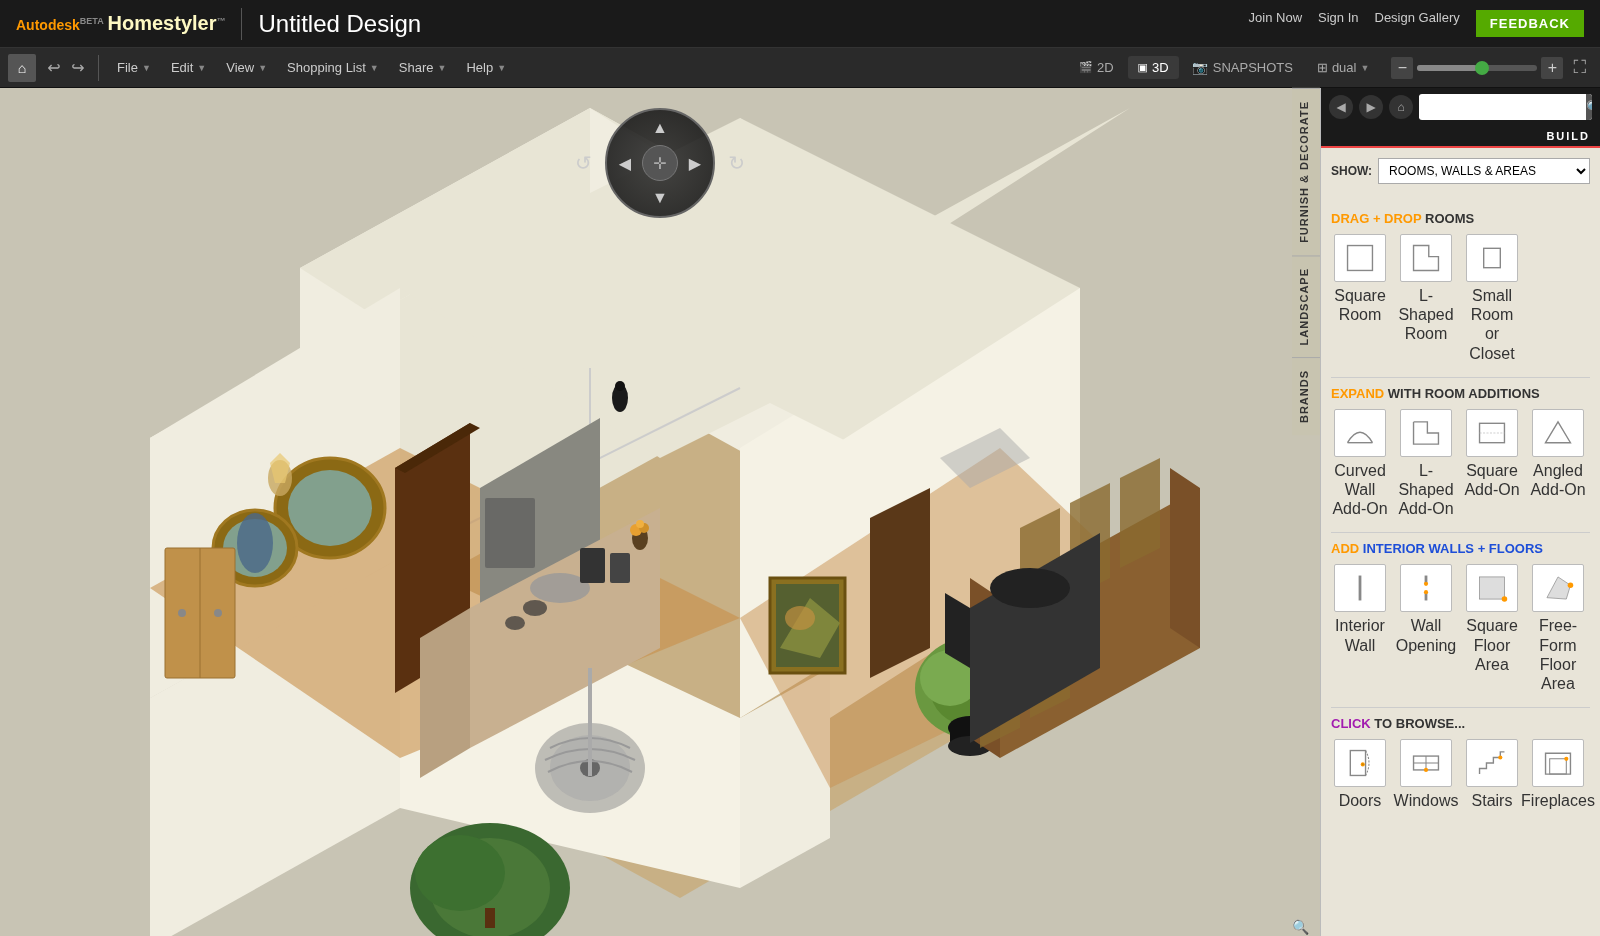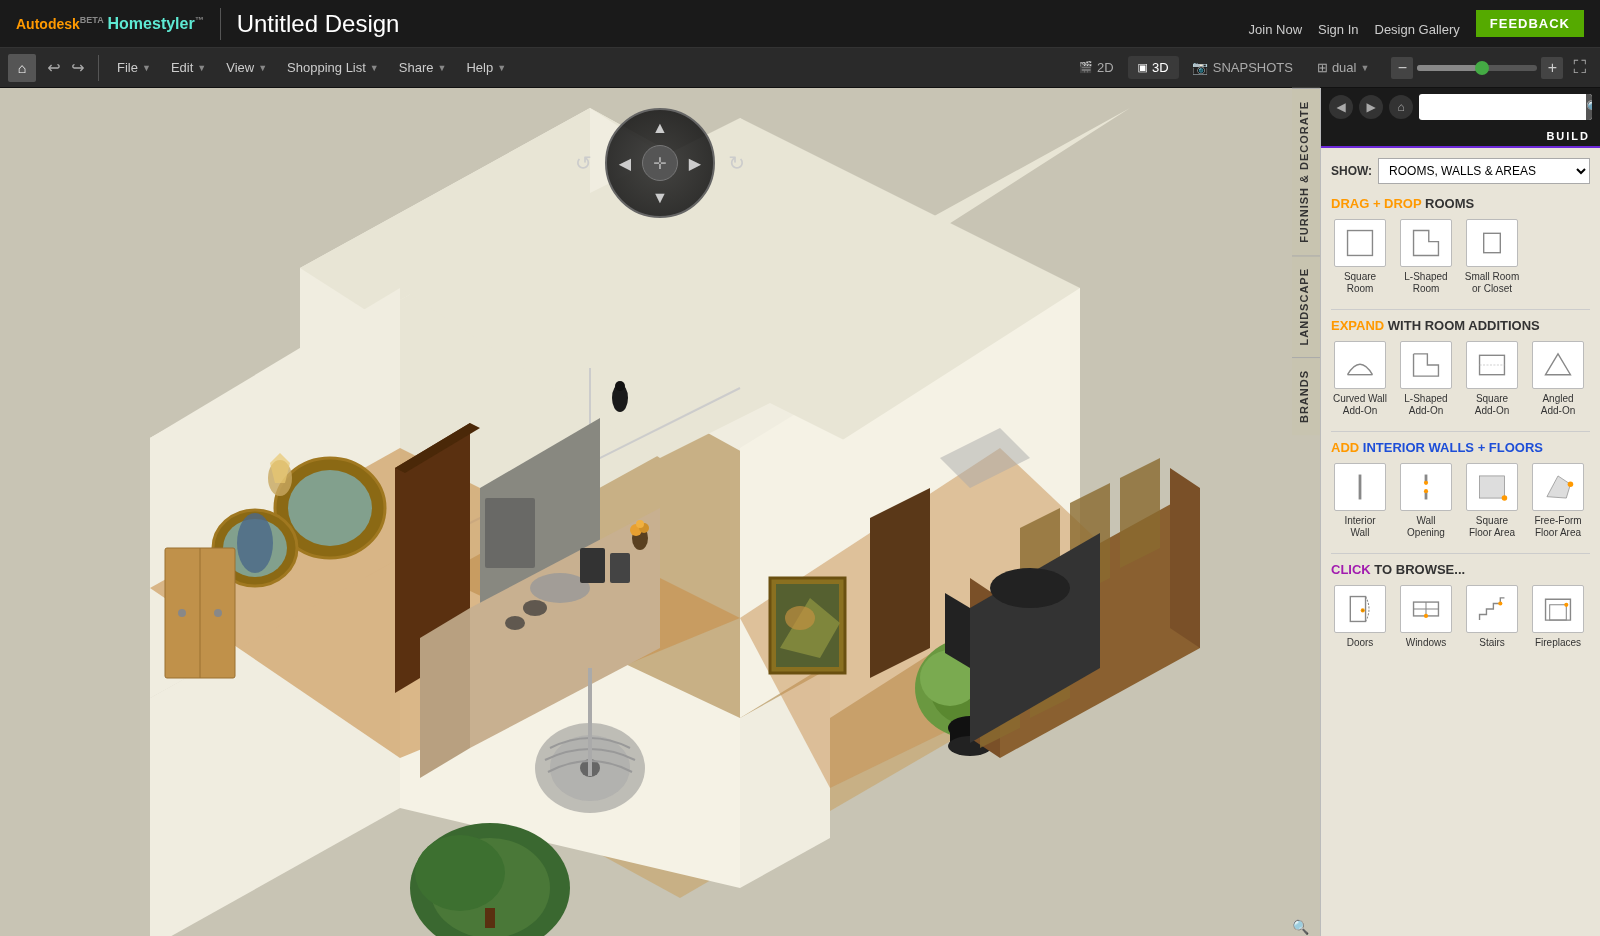--- a/index.html
+++ b/index.html
@@ -8,21 +8,21 @@
     
     #topbar {
       width: 100%; height: 48px; background: #1a1a1a;
       display: flex; align-items: center; padding: 0 16px;
       border-bottom: 1px solid #333;
     }
     #logo-area { display: flex; align-items: center; gap: 8px; }
     #logo-text { color: #fff; font-size: 14px; font-weight: bold; }
     #divider-top { width: 1px; height: 32px; background: #555; margin: 0 16px; }
     #design-title { color: #fff; font-size: 24px; }
-    #topbar-right { margin-left: auto; display: flex; align-items: flex-end; gap: 16px; }
+    #topbar-right { margin-left: auto; display: flex; align-items: flex-start; gap: 16px; }
     #join-now, #sign-in, #design-gallery { color: #ccc; font-size: 13px; cursor: pointer; text-decoration: none; }
     #feedback-btn {
       background: #5a0; color: #fff; font-size: 13px; font-weight: bold;
       padding: 6px 14px; border: none; cursor: pointer; letter-spacing: 1px;
     }
 
     
     #menubar {
       width: 100%; height: 40px; background: #2a2a2a;
       display: flex; align-items: center; padding: 0 8px;
@@ -163,21 +163,21 @@
     }
     #panel-search-btn {
       width: 26px; height: 26px; background: #555; border: none; cursor: pointer;
       color: #ccc; display: flex; align-items: center; justify-content: center;
     }
 
     
     #panel-content { flex: 1; overflow-y: auto; padding: 10px 10px; }
 
     
-    #show-row { display: flex; align-items: center; gap: 6px; margin-bottom: 12px; justify-content: center; }
+    #show-row { display: flex; align-items: center; gap: 6px; margin-bottom: 27px; justify-content: center; }
     #show-label { font-size: 12px; font-weight: bold; color: #333; }
     #show-dropdown {
       flex: 1; padding: 4px 6px; font-size: 12px; border: 1px solid #aaa;
       background: #fff; cursor: pointer;
     }
 
     
     .section-heading {
       font-size: 13px; font-weight: bold; margin-bottom: 8px; margin-top: 4px;
     }
@@ -197,37 +197,37 @@
     .icon-item {
       display: flex; flex-direction: column; align-items: center;
       width: 58px; cursor: pointer; gap: 4px;
     }
     .icon-box {
       width: 52px; height: 48px; background: #fff; border: 1px solid #bbb;
       display: flex; align-items: center; justify-content: center;
       border-radius: 2px;
     }
     .icon-label {
-      font-size: 10px; color: #333; text-align: center; line-height: 1.2;
+      font-size: 16px; color: #333; text-align: center; line-height: 1.2;
     }
 
     
     .room-svg { width: 36px; height: 36px; }
 
     
     .section-sep { border: none; border-top: 1px solid #ccc; margin: 8px 0; }
   </style>
 </head>
 <body>
 
 <div id="topbar">
   <div id="logo-area">
     <span id="logo-text">
       <span style="color:#f90">Autodesk</span><sup style="color:#888;font-size:9px">BETA</sup>
-      <span style="color:#5eead4;font-size:16px"> Homestyler</span><sup style="color:#888;font-size:9px">™</sup>
+      <span style="color:#fef9c3;font-size:20px"> Homestyler</span><sup style="color:#888;font-size:9px">™</sup>
     </span>
   </div>
   <div id="divider-top"></div>
   <span id="design-title">Untitled Design</span>
   <div id="topbar-right">
     <a id="join-now">Join Now</a>
     <a id="sign-in">Sign In</a>
     <a id="design-gallery">Design Gallery</a>
     <button id="feedback-btn">FEEDBACK</button>
   </div>
@@ -454,21 +454,21 @@
       <button class="panel-nav-btn">▶</button>
       <button id="panel-home-btn">⌂</button>
       <div id="panel-search-box">
         <input id="panel-search-input" type="text" placeholder="" style="">
         <button id="panel-search-btn">
           <span>🔍</span>
         </button>
       </div>
     </div>
 
-    <div style="background:#1a1a1a;padding:4px 10px;border-bottom:2px solid #6d28d9;display:flex;justify-content:flex-end;">
+    <div style="background:#1a1a1a;padding:4px 10px;border-bottom:2px solid #ef4444;display:flex;justify-content:flex-end;">
       <span style="color:#fff;font-size:11px;font-weight:bold;letter-spacing:2px;">BUILD</span>
     </div>
 
     <div id="panel-content">
 
       <div id="show-row">
         <span id="show-label">SHOW:</span>
         <select id="show-dropdown">
           <option>ROOMS, WALLS &amp; AREAS</option>
           <option>ALL</option>

